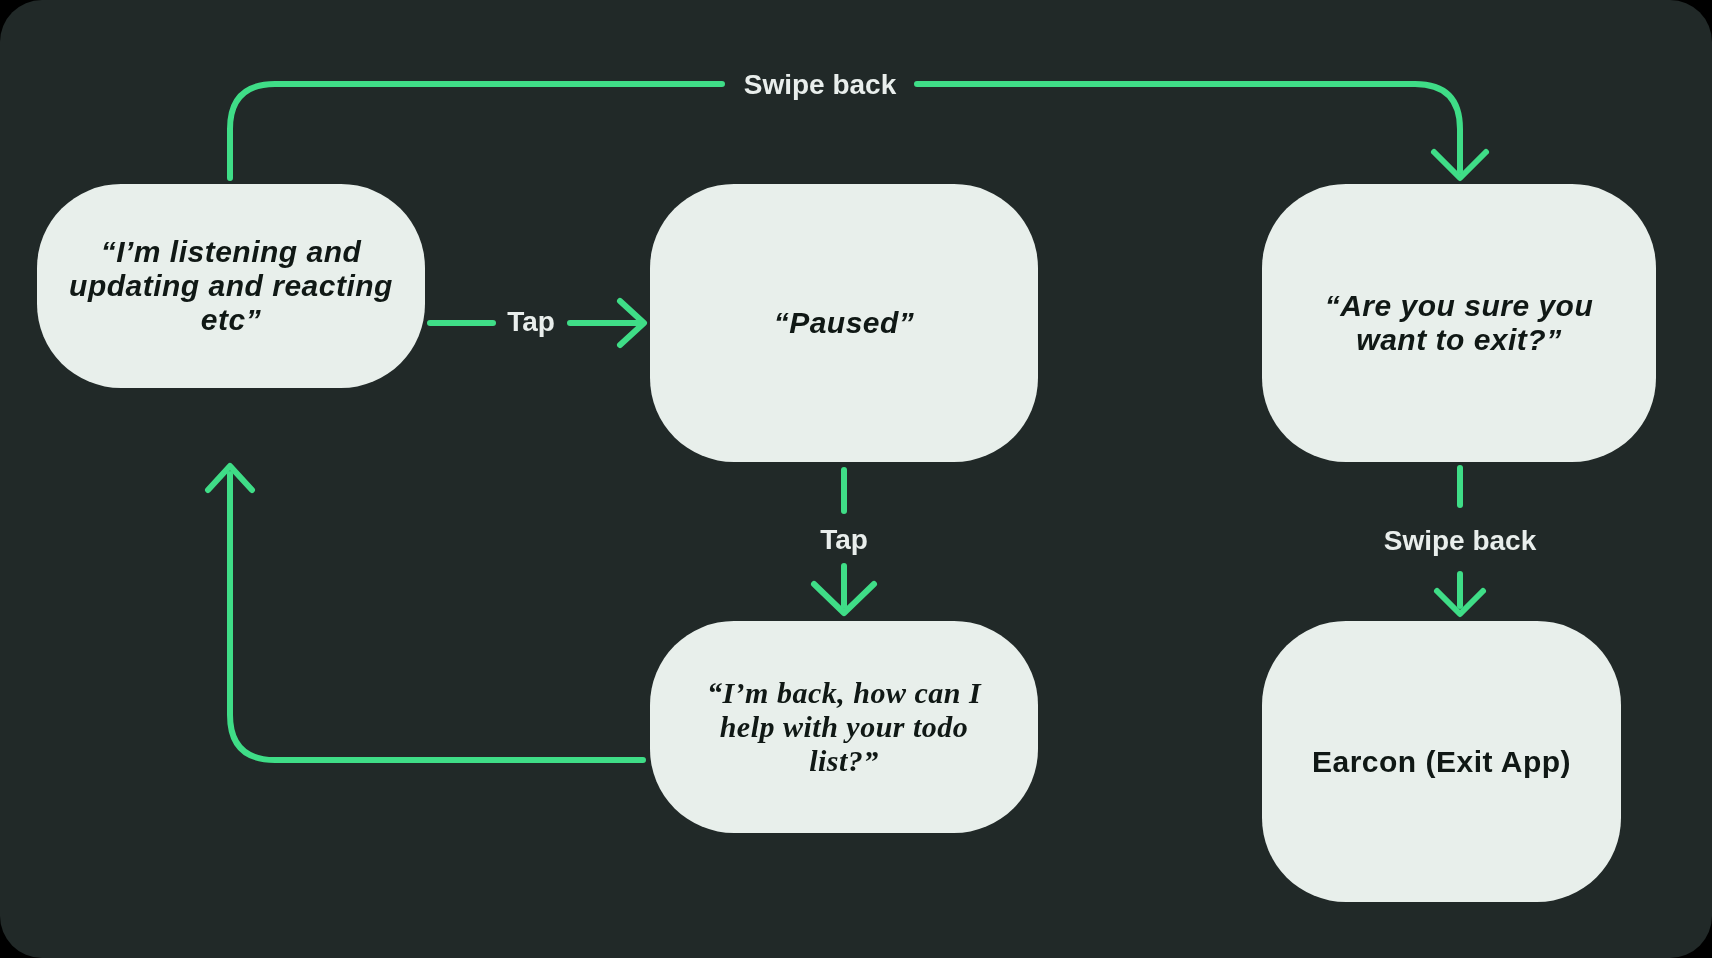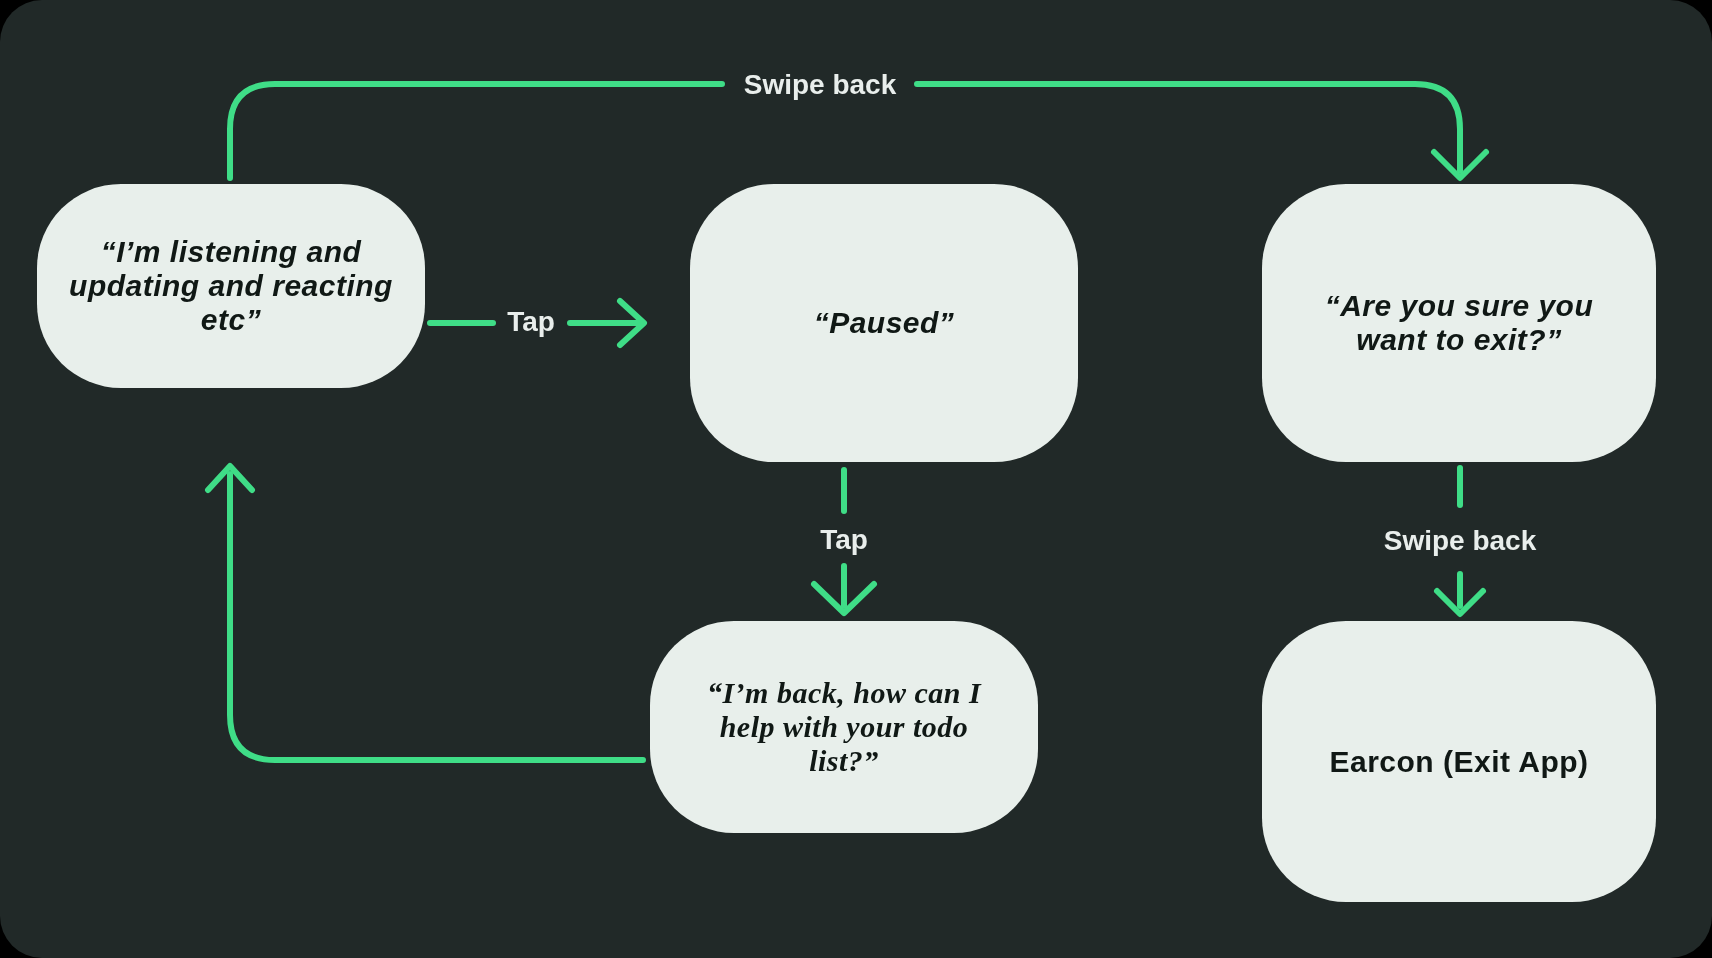--- a/index.html
+++ b/index.html
@@ -46,24 +46,24 @@
     white-space:pre-line;
     font-size:30px;
     font-weight:bold;
     line-height:1.13;
     padding:0 18px;
     letter-spacing:0.5px;
   }
   .node.quote{font-style:italic;}
   .node.plain{font-style:normal;}
   .n1{left:37px;top:184px;width:388px;height:204px;}
-  .n2{left:650px;top:184px;width:388px;height:278px;margin-left:40px;}
+  .n2{left:650px;top:184px;width:388px;height:278px;}
   .n3{left:1262px;top:184px;width:394px;height:278px;}
   .n4{left:650px;top:621px;width:388px;height:212px;font-family:Liberation Serif, serif;}
-  .n5{left:1262px;top:621px;width:394px;height:281px;}
+  .n5{left:1262px;top:621px;width:359px;height:281px;}
   .edge-label{
     position:absolute;
     transform:translate(-50%,-50%);
     color:var(--label-text);
     font-size:28px;
     font-weight:bold;
     white-space:nowrap;
   }
   .l-swipe-top{left:820px;top:85px;}
   .l-tap-h{left:531px;top:322px;}

